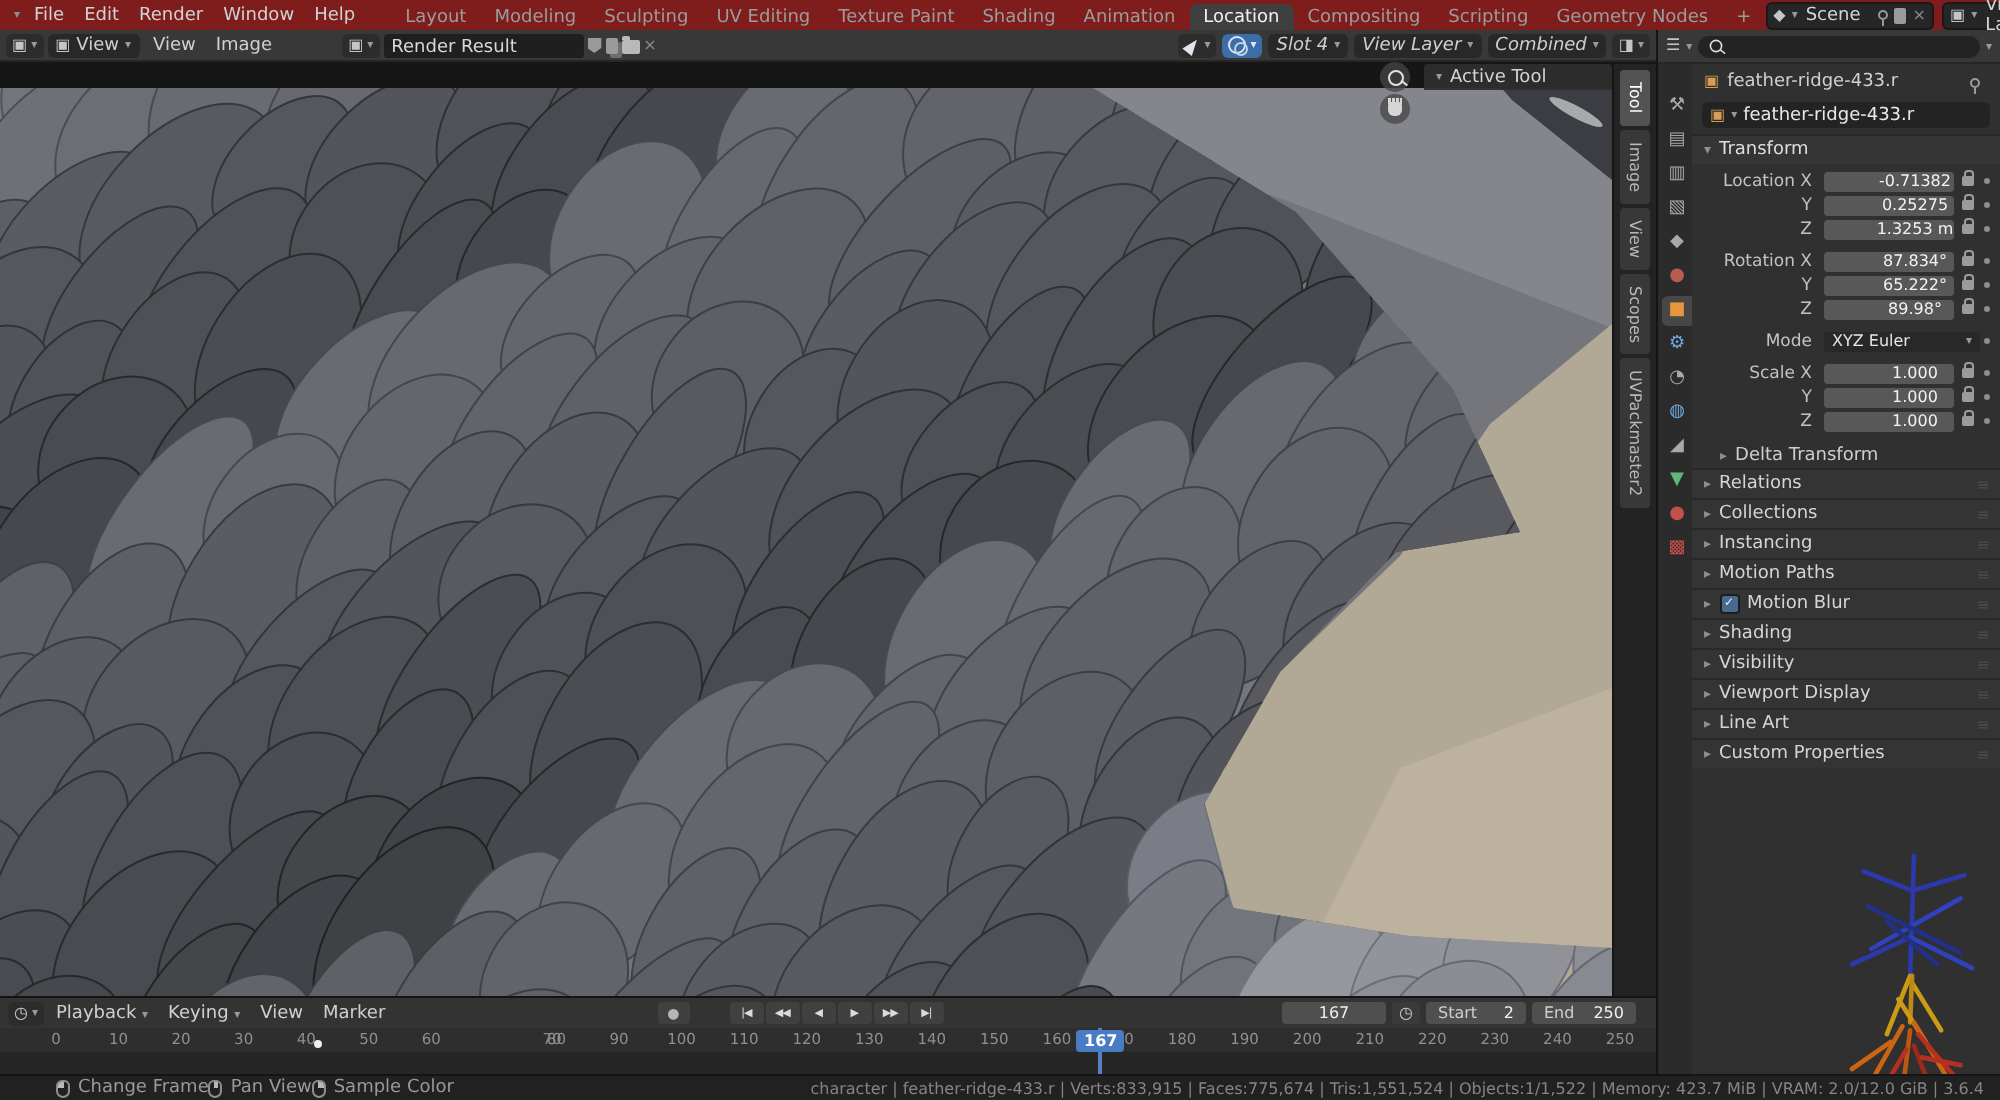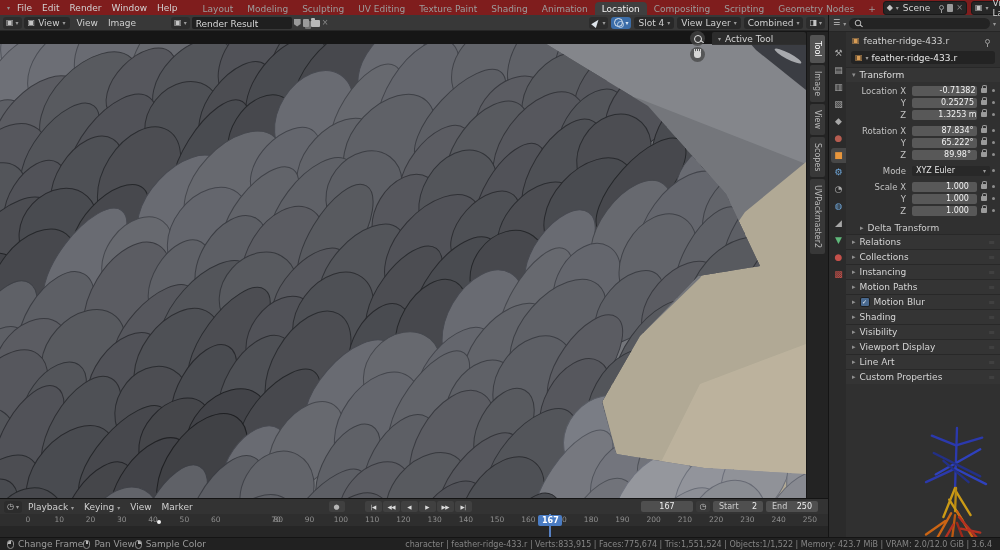--- a/index.html
+++ b/index.html
@@ -123,21 +123,21 @@
   .tick{position:absolute;top:1px;width:20px;text-align:center;color:#8f8f8f;font-size:7.5px;}
   .track{position:absolute;left:0;top:27px;width:828px;height:12px;background:#262626;}
   .playhead-line{position:absolute;top:15px;width:2px;height:24px;background:#5680c2;z-index:3;}
   .playhead-label{position:absolute;top:15.5px;width:24px;height:11px;background:#4a7cc4;border-radius:2px;
     color:#fff;font-size:8px;font-weight:bold;text-align:center;line-height:11px;z-index:4;}
   .key-dot{position:absolute;width:4px;height:4px;border-radius:50%;background:#f0f0f0;z-index:2;}
   
   .statusbar{position:absolute;left:0;top:537px;width:1000px;height:13px;background:#212121;
     border-top:1px solid #141414;box-sizing:border-box;display:flex;align-items:center;z-index:30;}
   .hint{display:flex;align-items:center;gap:4px;margin-left:0;color:#9a9a9a;}
-  .hint:first-child{margin-left:7px;align-items:center;}
+  .hint:first-child{margin-left:28px;align-items:center;}
   .mouse{width:7px;height:9px;border:1px solid #8f8f8f;border-radius:3px 3px 3.5px 3.5px;position:relative;box-sizing:border-box;}
   .mouse:before{content:'';position:absolute;background:#b9b9b9;width:2.5px;height:3.5px;top:0;}
   .m-left:before{left:0;border-radius:2px 0 0 0;}
   .m-middle:before{left:1.5px;width:2px;}
   .m-right:before{right:0;border-radius:0 2px 0 0;}
   .sb-stats{margin-left:auto;padding-right:8px;color:#858585;font-size:8px;white-space:nowrap;}
 </style>
 </head>
 <body>
 
@@ -204,21 +204,21 @@
       <span class="mini-ico">▣</span>
       <span class="chev">▾</span>
     </span>
     <span class="rr-field">
       <span>Render Result</span>
     </span>
     <span class="i-shield"></span>
     <span class="i-page"></span>
     <span class="i-folder"></span>
     <span class="i-x">×</span>
-    <span style="margin-left:auto;display:flex;align-items:center;gap:3px;padding-right:3px;">
+    <span style="margin-left:auto;display:flex;align-items:center;gap:3px;padding-right:3px;font-style:italic;">
       <span class="hbtn">
         <span class="i-arrowg"></span>
         <span class="chev">▾</span>
       </span>
       <span class="hbtn tog-blue">
         <span class="i-orbs"></span>
         <span class="chev" style="color:#d9e6f4">▾</span>
       </span>
       <span class="hdrop">
         <span>Slot 4</span>

